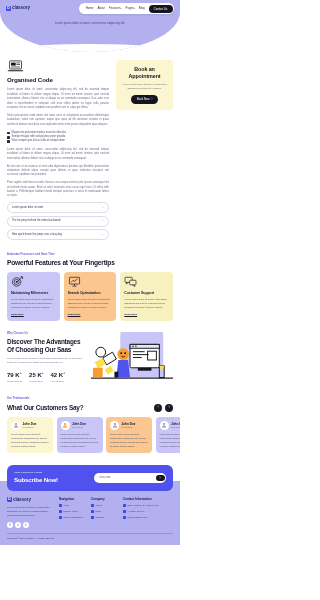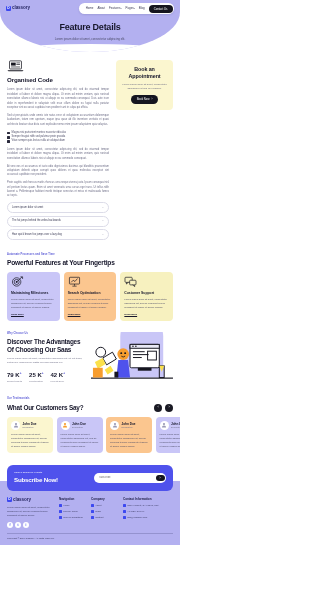--- a/index.html
+++ b/index.html
@@ -181,21 +181,20 @@
       <div class="nav-pill">
         <span class="nav-link"><span>Home</span></span>
         <span class="nav-link"><span>About</span></span>
         <span class="nav-link"><span>Features</span><span class="caret">▾</span></span>
         <span class="nav-link"><span>Pages</span><span class="caret">▾</span></span>
         <span class="nav-link"><span>Blog</span></span>
         <span class="nav-cta">Contact Us</span>
       </div>
     </div>
     <div class="hero-copy">
-      <div class="hero-title">Feature Details</div>
       <div class="hero-sub">Lorem ipsum dolor sit amet, consectetur adipiscing elit.</div>
     </div>
   </div>
 
   <div class="wrap">
 
     <div class="article-row">
       <div class="article-main">
         <svg class="laptop-icon" viewBox="0 0 40 28">
           <rect x="6" y="2" width="28" height="19" rx="1.5" fill="none" stroke="#15151f" stroke-width="1.8"></rect>

